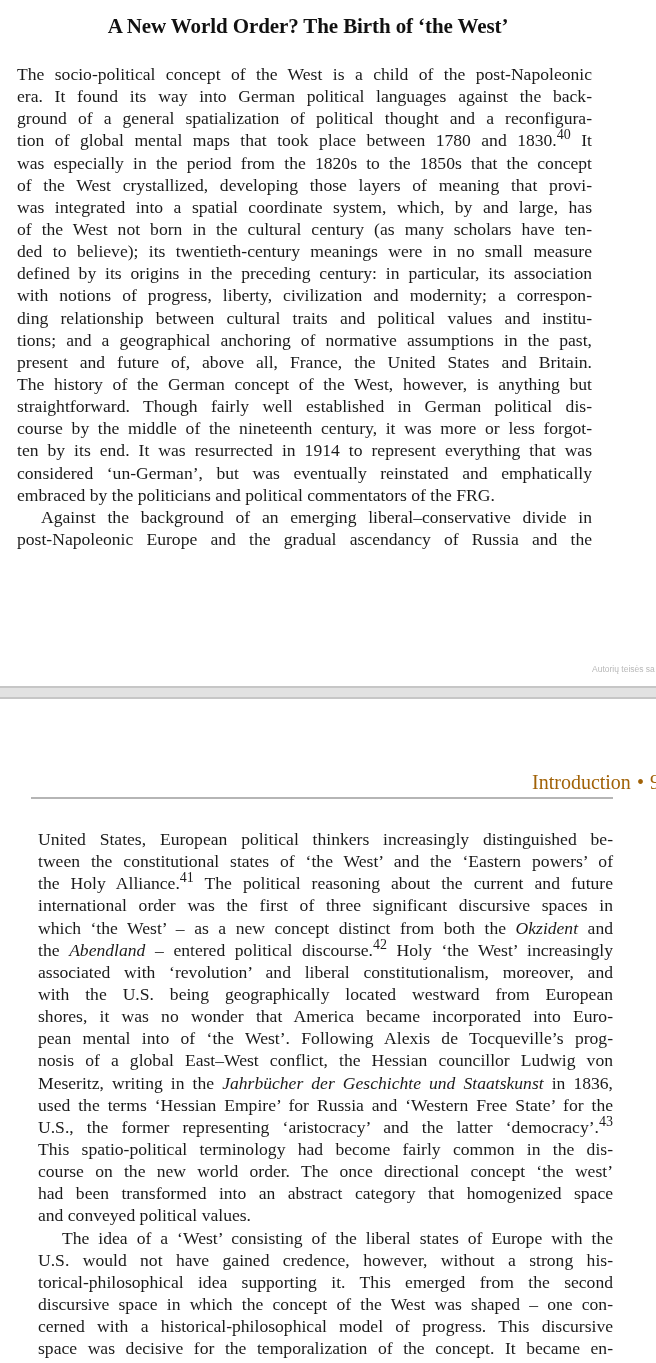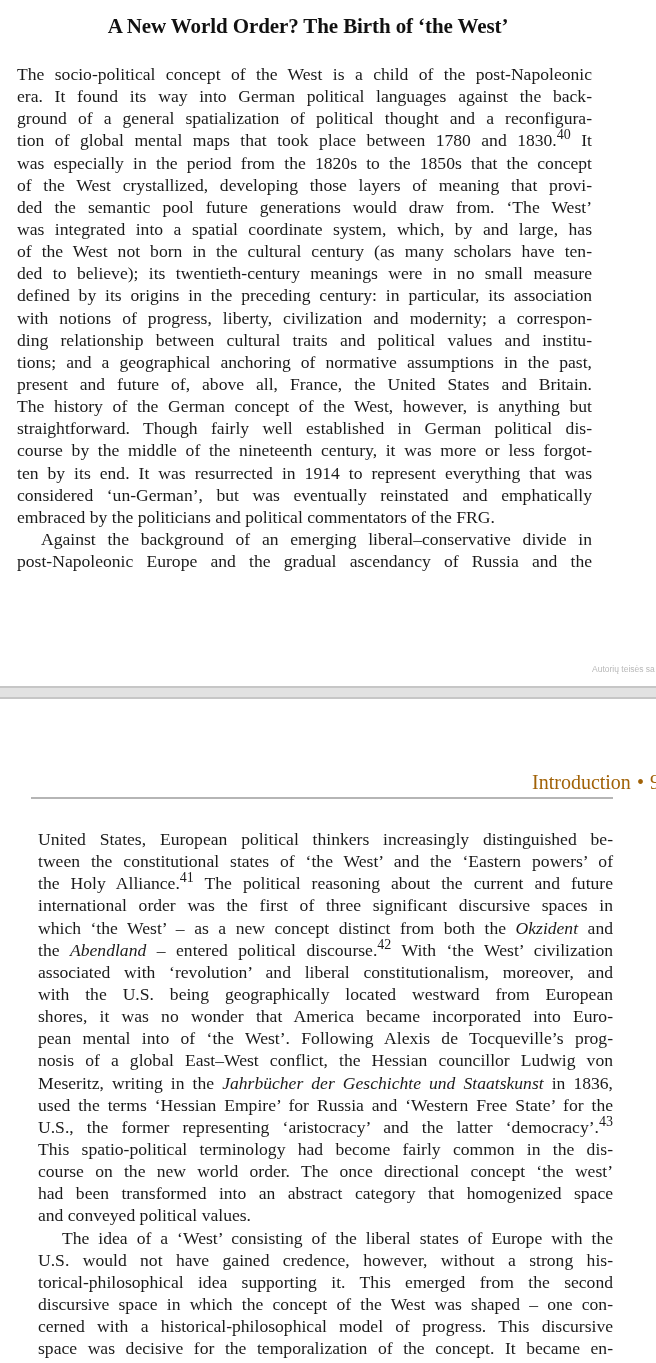--- a/index.html
+++ b/index.html
@@ -33,21 +33,20 @@
 
 <div class="page" id="page-top">
   <div class="heading">A New World Order? The Birth of ‘the West’</div>
   <div class="lines" id="top-lines">
       <div class="ln"><span>The socio-political concept of the West is a child of the post-Napoleonic</span></div>
       <div class="ln"><span>era. It found its way into German political languages against the back-</span></div>
       <div class="ln"><span>ground of a general spatialization of political thought and a reconfigura-</span></div>
       <div class="ln"><span>tion of global mental maps that took place between 1780 and 1830.</span><sup>40</sup><span> It</span></div>
       <div class="ln"><span>was especially in the period from the 1820s to the 1850s that the concept</span></div>
       <div class="ln"><span>of the West crystallized, developing those layers of meaning that provi-</span></div>
-      <div class="ln"><span>ded the semantic pool future generations would draw from. ‘The West’</span></div>
       <div class="ln"><span>was integrated into a spatial coordinate system, which, by and large, has</span></div>
       <div class="ln"><span>of the West not born in the cultural century (as many scholars have ten-</span></div>
       <div class="ln"><span>ded to believe); its twentieth-century meanings were in no small measure</span></div>
       <div class="ln"><span>defined by its origins in the preceding century: in particular, its association</span></div>
       <div class="ln"><span>with notions of progress, liberty, civilization and modernity; a correspon-</span></div>
       <div class="ln"><span>ding relationship between cultural traits and political values and institu-</span></div>
       <div class="ln"><span>tions; and a geographical anchoring of normative assumptions in the past,</span></div>
       <div class="ln"><span>present and future of, above all, France, the United States and Britain.</span></div>
       <div class="ln"><span>The history of the German concept of the West, however, is anything but</span></div>
       <div class="ln"><span>straightforward. Though fairly well established in German political dis-</span></div>
@@ -68,21 +67,21 @@
 <div class="running-head">
   <span>Introduction</span><span class="bullet">•</span><span>9</span>
 </div>
 <div class="head-rule"></div>
 <div class="lines" id="bottom-lines">
     <div class="ln"><span>United States, European political thinkers increasingly distinguished be-</span></div>
     <div class="ln"><span>tween the constitutional states of ‘the West’ and the ‘Eastern powers’ of</span></div>
     <div class="ln"><span>the Holy Alliance.</span><sup>41</sup><span> The political reasoning about the current and future</span></div>
     <div class="ln"><span>international order was the first of three significant discursive spaces in</span></div>
     <div class="ln"><span>which ‘the West’ – as a new concept distinct from both the </span><i>Okzident</i><span> and</span></div>
-    <div class="ln"><span>the </span><i>Abendland</i><span> – entered political discourse.</span><sup>42</sup><span> With ‘the West’ civilization</span></div>
+    <div class="ln"><span>the </span><i>Abendland</i><span> – entered political discourse.</span><sup>42</sup><span> Holy ‘the West’ increasingly</span></div>
     <div class="ln"><span>associated with ‘revolution’ and liberal constitutionalism, moreover, and</span></div>
     <div class="ln"><span>with the U.S. being geographically located westward from European</span></div>
     <div class="ln"><span>shores, it was no wonder that America became incorporated into Euro-</span></div>
     <div class="ln"><span>pean mental into of ‘the West’. Following Alexis de Tocqueville’s prog-</span></div>
     <div class="ln"><span>nosis of a global East–West conflict, the Hessian councillor Ludwig von</span></div>
     <div class="ln"><span>Meseritz, writing in the </span><i>Jahrbücher der Geschichte und Staatskunst</i><span> in 1836,</span></div>
     <div class="ln"><span>used the terms ‘Hessian Empire’ for Russia and ‘Western Free State’ for the</span></div>
     <div class="ln"><span>U.S., the former representing ‘aristocracy’ and the latter ‘democracy’.</span><sup>43</sup></div>
     <div class="ln"><span>This spatio-political terminology had become fairly common in the dis-</span></div>
     <div class="ln"><span>course on the new world order. The once directional concept ‘the west’</span></div>

